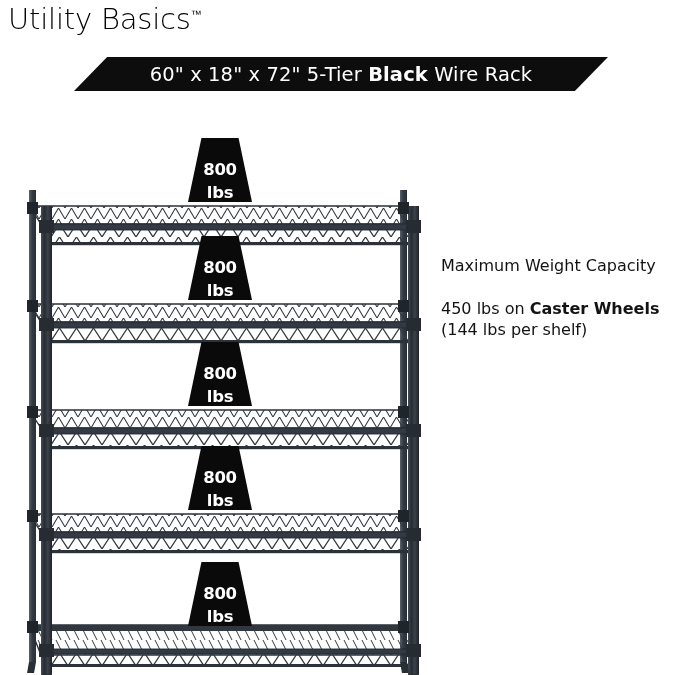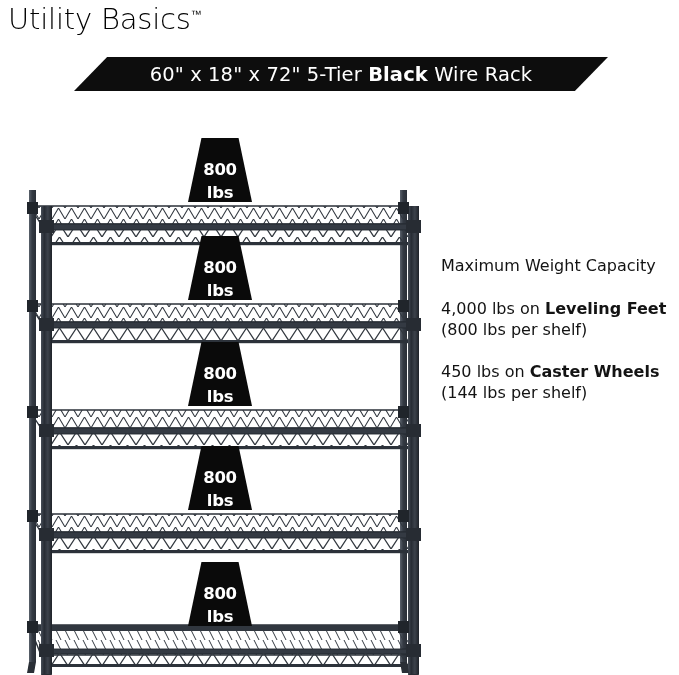--- a/index.html
+++ b/index.html
@@ -276,17 +276,16 @@
   <div class="tag-text">
     <span>800</span>
     <span>lbs</span>
   </div>
 </div>
 
 <div id="info-panel">
 
   <div class="info-block">Maximum Weight Capacity</div>
 
-  <div class="info-block"><span>4,000 lbs on </span><b>Leveling Feet</b><span> (800 lbs per shelf)</span></div>
 
   <div class="info-block"><span>450 lbs on </span><b>Caster Wheels</b><span> (144 lbs per shelf)</span></div>
 
 </div>
 
 </body></html>

